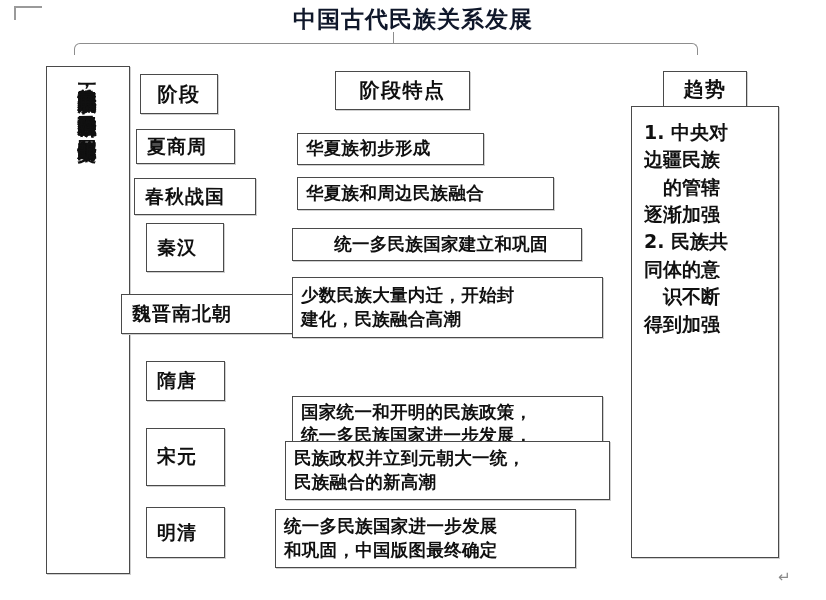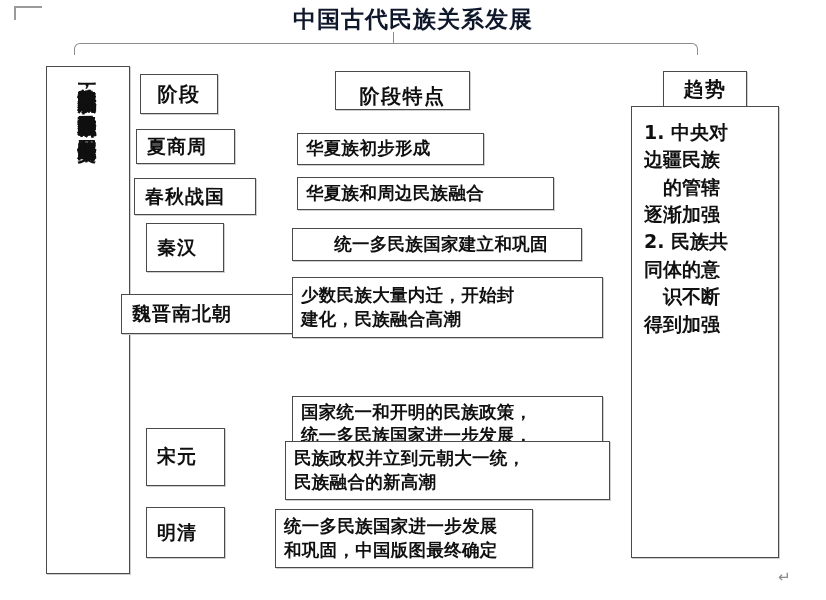--- a/index.html
+++ b/index.html
@@ -131,21 +131,21 @@
   <div class="abs bracket-bar" style="left:74px; top:43px; width:624px;"></div>
 
   <div class="abs box vcol" style="left:46px; top:66px; width:84px; height:508px;">
     <div class="box-text">统一的多民族国家不断巩固和发展，民族融合不断增强，共同创造辉煌的中华文明</div>
   </div>
 
   <div class="abs box center header-box" style="left:140px; top:74px; width:78px; height:40px;">
     <div class="box-text">阶段</div>
   </div>
 
-  <div class="abs box center header-box" style="left:335px; top:71px; width:135px; height:39px;align-items:flex-end;">
+  <div class="abs box center header-box" style="left:335px; top:71px; width:135px; height:39px;">
     <div class="box-text">阶段特点</div>
   </div>
 
   <div class="abs box center header-box" style="left:663px; top:71px; width:84px; height:37px;">
     <div class="box-text">趋势</div>
   </div>
 
   <div class="abs box stage-box" style="left:136px; top:129px; width:99px; height:35px;">
     <div class="box-text">夏商周</div>
   </div>
@@ -155,20 +155,23 @@
   </div>
 
   <div class="abs box stage-box" style="left:146px; top:223px; width:78px; height:49px;">
     <div class="box-text">秦汉</div>
   </div>
 
   <div class="abs box stage-box" style="left:121px; top:294px; width:173px; height:40px;">
     <div class="box-text">魏晋南北朝</div>
   </div>
 
+  <div class="abs box stage-box" style="left:146px; top:361px; width:79px; height:40px;">
+    <div class="box-text">隋唐</div>
+  </div>
 
   <div class="abs box stage-box" style="left:146px; top:428px; width:79px; height:58px;">
     <div class="box-text">宋元</div>
   </div>
 
   <div class="abs box stage-box" style="left:146px; top:507px; width:79px; height:51px;">
     <div class="box-text">明清</div>
   </div>
 
   <div class="abs box feat-box" style="left:297px; top:133px; width:187px; height:32px;">
@@ -192,21 +195,21 @@
     <div class="box-text">国家统一和开明的民族政策，
 统一多民族国家进一步发展，
 民族交往空前频繁</div>
   </div>
 
   <div class="abs box feat-box" style="left:285px; top:441px; width:325px; height:59px;">
     <div class="box-text">民族政权并立到元朝大一统，
 民族融合的新高潮</div>
   </div>
 
-  <div class="abs box feat-box" style="left:275px; top:509px; width:258px; height:59px;">
+  <div class="abs box feat-box" style="left:275px; top:509px; width:301px; height:59px;">
     <div class="box-text">统一多民族国家进一步发展
 和巩固，中国版图最终确定</div>
   </div>
 
   <div class="abs box trend-box" style="left:631px; top:106px; width:148px; height:452px;">
     <div class="trend-list">
       <div class="trend-item">1. 中央对
 边疆民族
 　的管辖
 逐渐加强</div>

